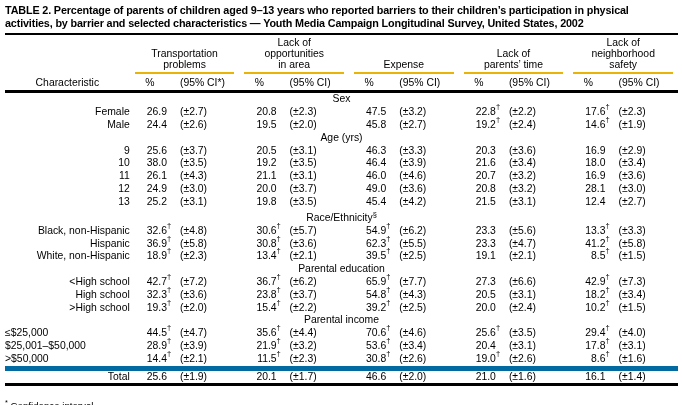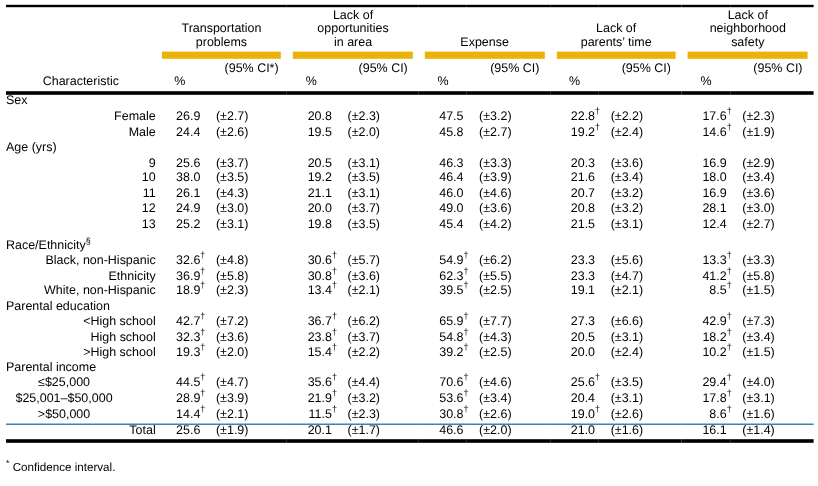--- a/index.html
+++ b/index.html
@@ -31,54 +31,56 @@
   col.c-ci   { width: 69px; }
 
   thead { border-top: 2px solid #000; border-bottom: 3px solid #000; }
   th { font-weight: normal; font-size: 10.4px; padding: 0; vertical-align: bottom; }
 
   th.char-th { text-align: center; padding-bottom: 2px; }
   .glabel {
     white-space: pre-line;
     text-align: center;
     line-height: 10.8px;
-    border-bottom: 6px solid #eab308;
+    border-bottom: 2px solid #eab308;
     margin: 0 5px;
     padding: 3px 0 2px 0;
   }
   tr.sub-header th { height: 14px; }
   th.pcth { text-align: center; padding-bottom: 2px; }
-  th.cith { text-align: center; padding-left: 10px; padding-bottom: 13px; }
+  th.cith { text-align: left; padding-left: 10px; padding-bottom: 2px; }
 
   td { font-size: 10.4px; line-height: 12.8px; padding: 0; white-space: nowrap; }
-  td.section { text-align: left; }
+  td.section { text-align: center; }
   td.char { text-align: right; }
   td.char.sub { padding-left: 9px; }
-  td.char.rgt { text-align: center; padding-right: 28px; margin-top: 32px; }
+  td.char.rgt { text-align: left; padding-right: 28px; margin-top: 32px; }
   td.pct { text-align: right; padding-right: 3px; }
   td.ci  { text-align: left; padding-left: 10px; }
 
   tbody { border-bottom: 3px solid #000; }
-  tr.total-row td { border-top: 1px solid #0369a1; }
+  tr.total-row td { border-top: 5px solid #0369a1; }
 
   .v { position: relative; display: inline-block; }
   sup.dag {
     position: absolute; left: 100%; top: -3px;
     font-size: 7.5px; line-height: 1;
   }
   sup.secsup { font-size: 7.5px; }
 
   .footnotes { margin-top: 3px; font-size: 9.7px; line-height: 11.2px; }
   .fn { white-space: nowrap; margin-top: 11px; }
   sup.fnm { font-size: 7.3px; }
 </style>
 </head>
 <body>
 
 <div class="page">
+  <div class="title">TABLE 2. Percentage of parents of children aged 9–13 years who reported barriers to their children’s participation in physical
+activities, by barrier and selected characteristics — Youth Media Campaign Longitudinal Survey, United States, 2002</div>
 
   <table class="main">
     <colgroup>
       <col class="c-char">
       <col class="c-pct">
         <col class="c-ci">
       <col class="c-pct">
         <col class="c-ci">
       <col class="c-pct">
         <col class="c-ci">
@@ -233,21 +235,21 @@
           <td class="pct"><span class="v">30.6<sup class="dag">†</sup></span></td>
           <td class="ci">(±5.7)</td>
           <td class="pct"><span class="v">54.9<sup class="dag">†</sup></span></td>
           <td class="ci">(±6.2)</td>
           <td class="pct"><span class="v">23.3</span></td>
           <td class="ci">(±5.6)</td>
           <td class="pct"><span class="v">13.3<sup class="dag">†</sup></span></td>
           <td class="ci">(±3.3)</td>
         </tr>
         <tr>
-          <td class="char sub">Ethnicity</td>
+          <td class="char sub">Hispanic</td>
           <td class="pct"><span class="v">36.9<sup class="dag">†</sup></span></td>
           <td class="ci">(±5.8)</td>
           <td class="pct"><span class="v">30.8<sup class="dag">†</sup></span></td>
           <td class="ci">(±3.6)</td>
           <td class="pct"><span class="v">62.3<sup class="dag">†</sup></span></td>
           <td class="ci">(±5.5)</td>
           <td class="pct"><span class="v">23.3</span></td>
           <td class="ci">(±4.7)</td>
           <td class="pct"><span class="v">41.2<sup class="dag">†</sup></span></td>
           <td class="ci">(±5.8)</td>

